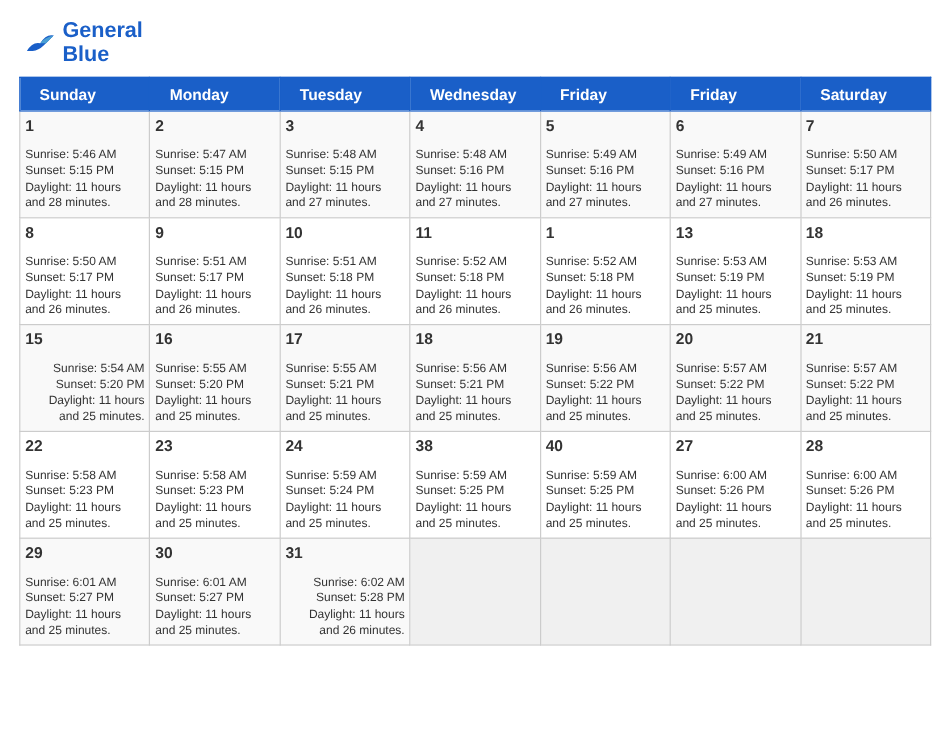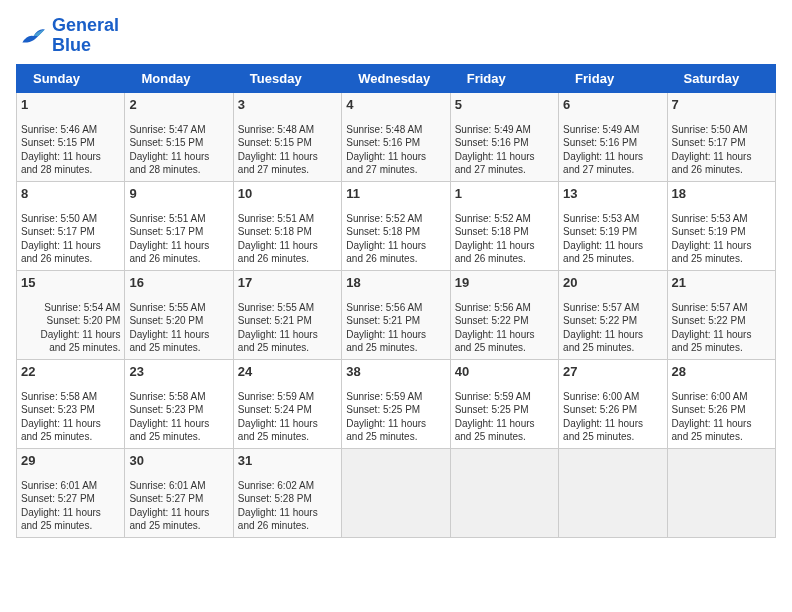--- a/index.html
+++ b/index.html
@@ -336,21 +336,21 @@
         </td>
         <td>
           <span class="day-num">30</span>
           <div class="day-info" style="white-space: pre-line;">Sunrise: 6:01 AM
 Sunset: 5:27 PM
 Daylight: 11 hours
 and 25 minutes.</div>
         </td>
         <td>
           <span class="day-num">31</span>
-          <div class="day-info" style="white-space: pre-line;">Sunrise: 6:02 AM
+          <div class="day-info" style="white-space: pre-line; text-align: right;">Sunrise: 6:02 AM
 Sunset: 5:28 PM
 Daylight: 11 hours
 and 26 minutes.</div>
         </td>
         <td class="empty-cell"></td>
         <td class="empty-cell"></td>
         <td class="empty-cell"></td>
         <td class="empty-cell"></td>
       </tr>
     </tbody>

